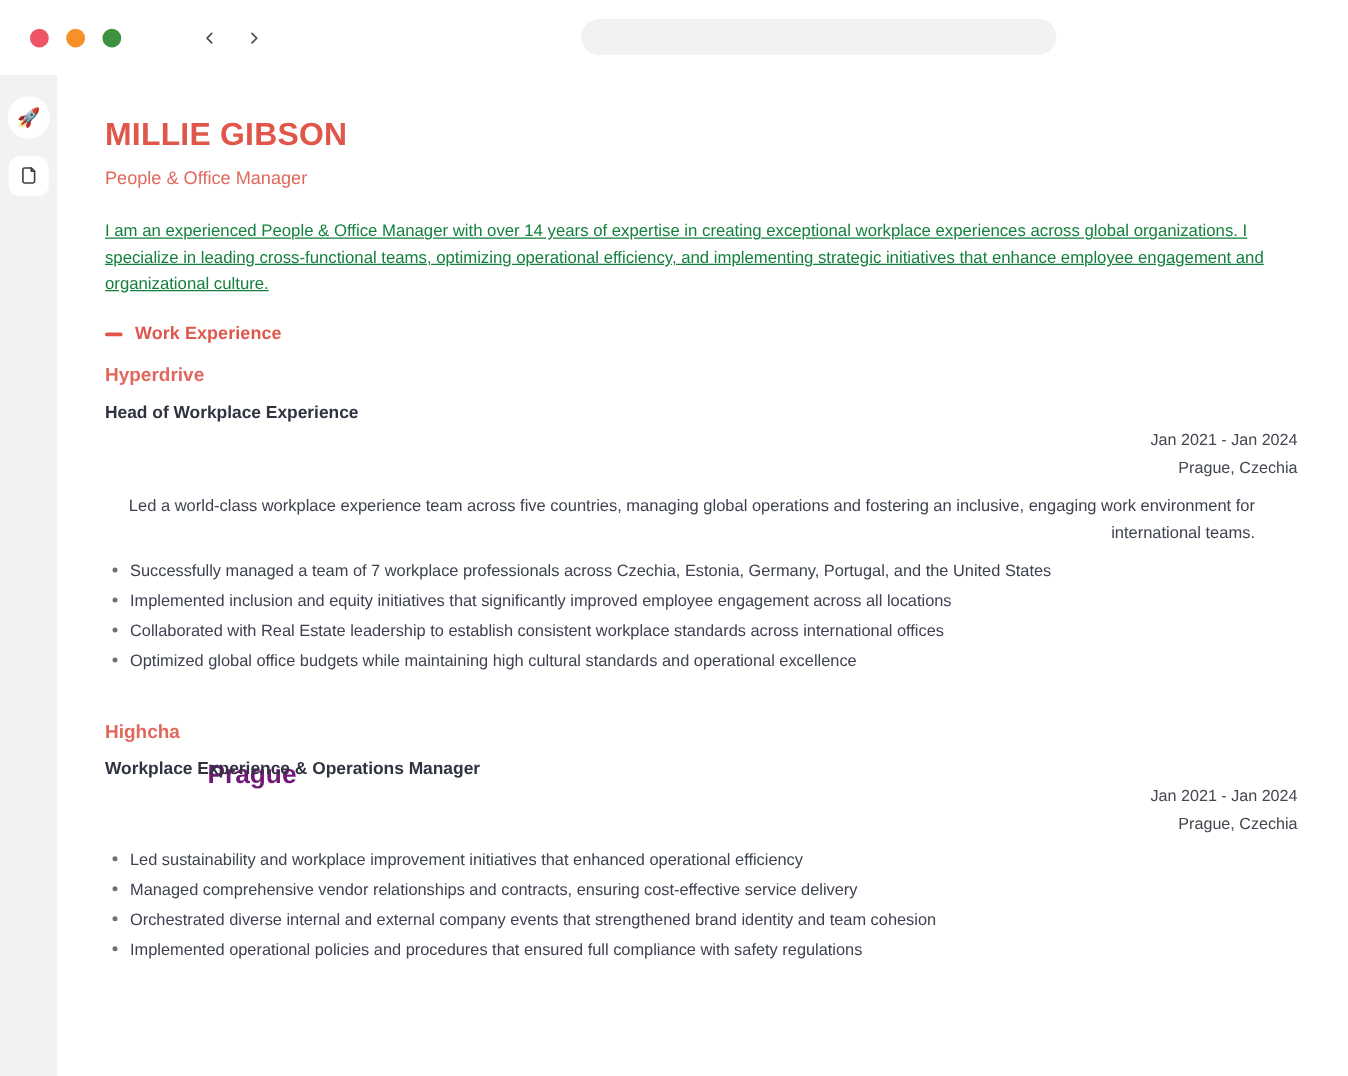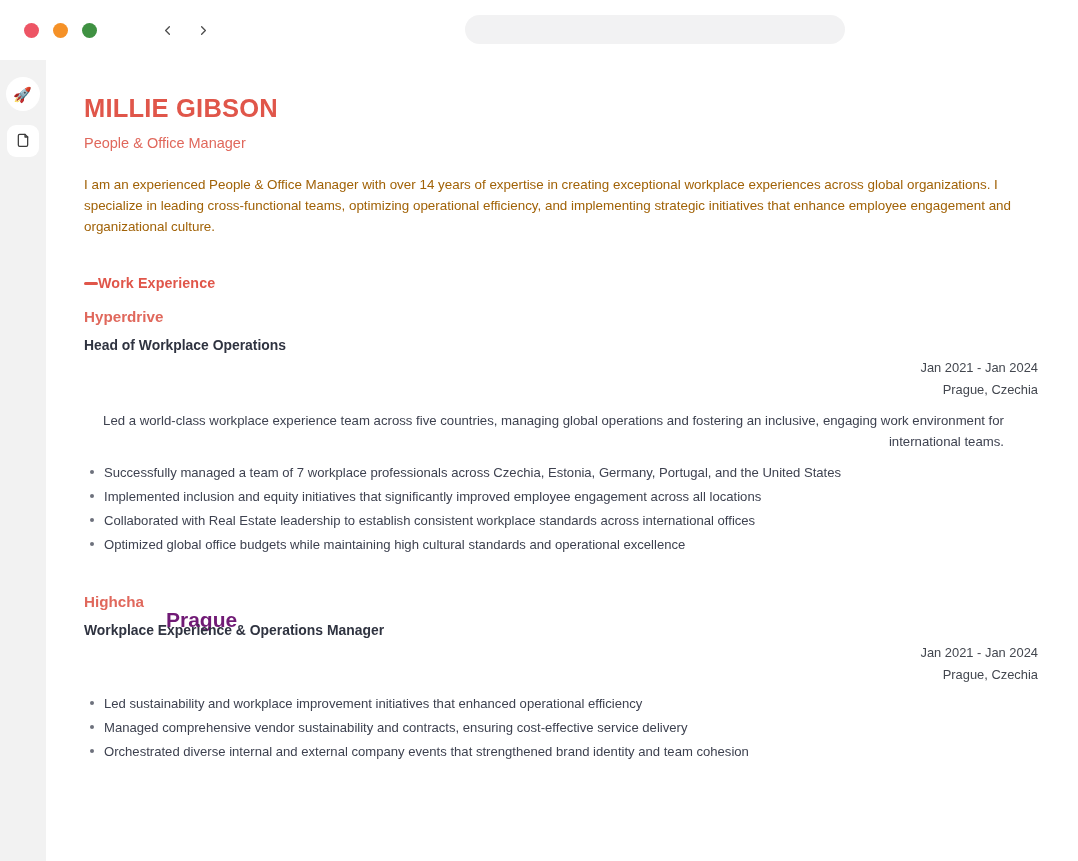--- a/index.html
+++ b/index.html
@@ -122,29 +122,31 @@
     font-size: 14.5px;
     color: #e0685c;
     margin-top: 13px;
     line-height: 1.2;
   }
 
   .summary {
     margin-top: 23px;
     font-size: 13.4px;
     line-height: 20.6px;
-    color: #a16207;
+    color: #15803d;
     max-width: 942px;
+    text-decoration: underline;
   }
 
   
   .section-header {
     display: flex;
     align-items: center;
-    margin-top: 38px;
+    gap: 10px;
+    margin-top: 22px;
     cursor: pointer;
   }
   .collapse-icon {
     width: 14px;
     height: 2.6px;
     background: #e0564a;
     border-radius: 2px;
     display: block;
   }
   .section-title {
@@ -267,42 +269,43 @@
     <div class="resume-role">People &amp; Office Manager</div>
     <p class="summary">I am an experienced People &amp; Office Manager with over 14 years of expertise in creating exceptional workplace experiences across global organizations. I specialize in leading cross-functional teams, optimizing operational efficiency, and implementing strategic initiatives that enhance employee engagement and organizational culture.</p>
 
     <div class="section-header">
       <span class="collapse-icon" style="background: rgb(224, 86, 74);"></span>
       <span class="section-title">Work Experience</span>
     </div>
 
     <div class="job">
       <div class="job-company">Hyperdrive</div>
-      <div class="job-title">Head of Workplace Operations</div>
+      <div class="job-title">Head of Workplace Experience</div>
       <div class="job-dates">Jan 2021 - Jan 2024</div>
       <div class="job-location">Prague, Czechia</div>
       <p class="job-desc">Led a world-class workplace experience team across five countries, managing global operations and fostering an inclusive, engaging work environment for international teams.</p>
       <ul class="job-bullets">
         <li>Successfully managed a team of 7 workplace professionals across Czechia, Estonia, Germany, Portugal, and the United States</li>
         <li>Implemented inclusion and equity initiatives that significantly improved employee engagement across all locations</li>
         <li>Collaborated with Real Estate leadership to establish consistent workplace standards across international offices</li>
         <li>Optimized global office budgets while maintaining high cultural standards and operational excellence</li>
       </ul>
     </div>
 
     <div class="job-gap"></div>
 
     <div class="job">
       <div class="job-company">Highcha</div>
       <div class="job-title">Workplace Experience &amp; Operations Manager</div>
       <div class="job-dates">Jan 2021 - Jan 2024</div>
       <div class="job-location">Prague, Czechia</div>
       <ul class="job-bullets">
         <li>Led sustainability and workplace improvement initiatives that enhanced operational efficiency</li>
-        <li>Managed comprehensive vendor sustainability and contracts, ensuring cost-effective service delivery</li>
+        <li>Managed comprehensive vendor relationships and contracts, ensuring cost-effective service delivery</li>
         <li>Orchestrated diverse internal and external company events that strengthened brand identity and team cohesion</li>
+        <li>Implemented operational policies and procedures that ensured full compliance with safety regulations</li>
       </ul>
     </div>
 
     <div class="job-gap"></div>
 
   </div>
 </div>
 
 </body></html>

